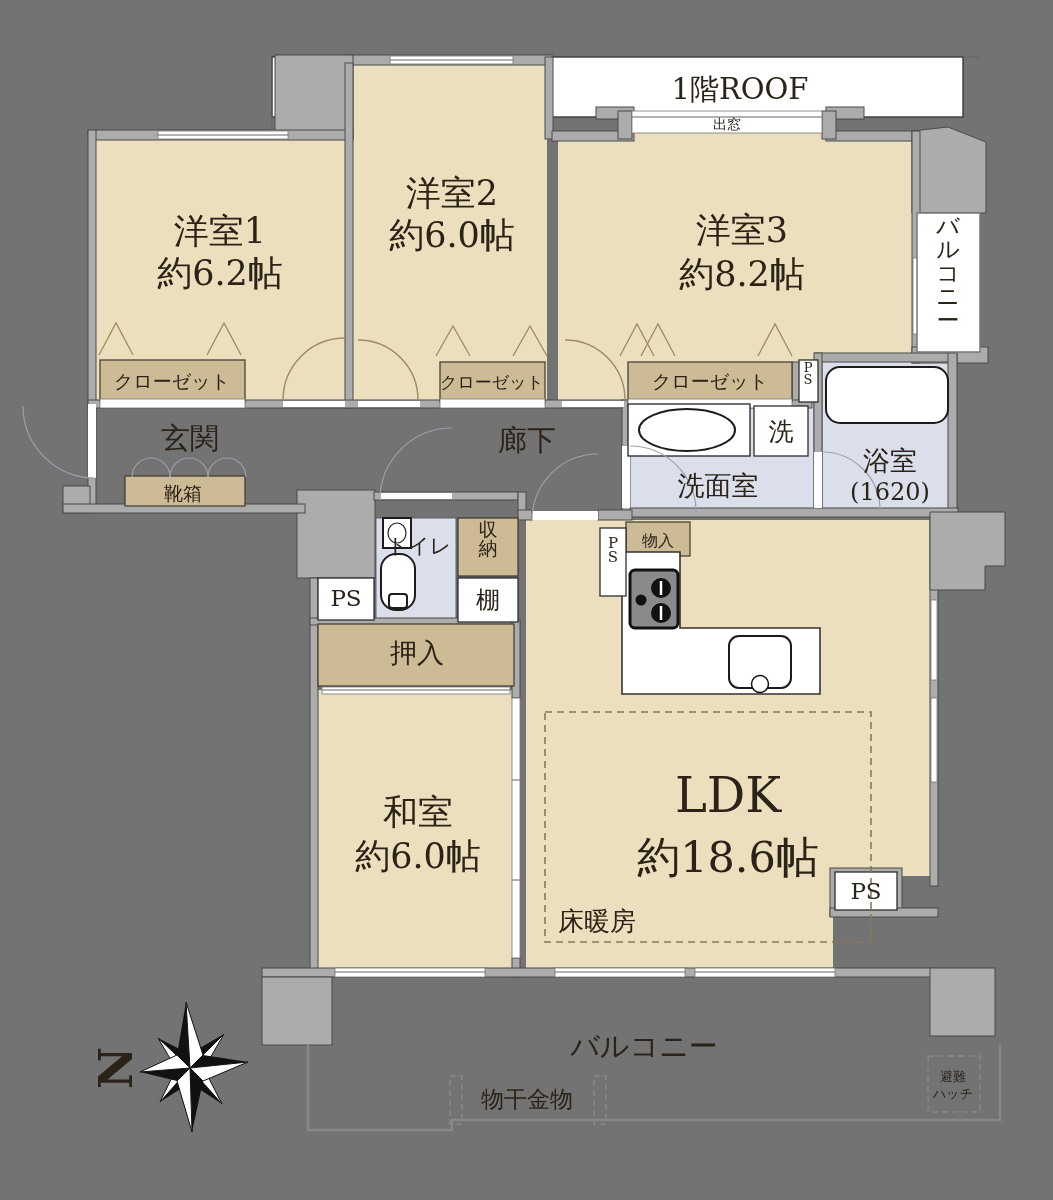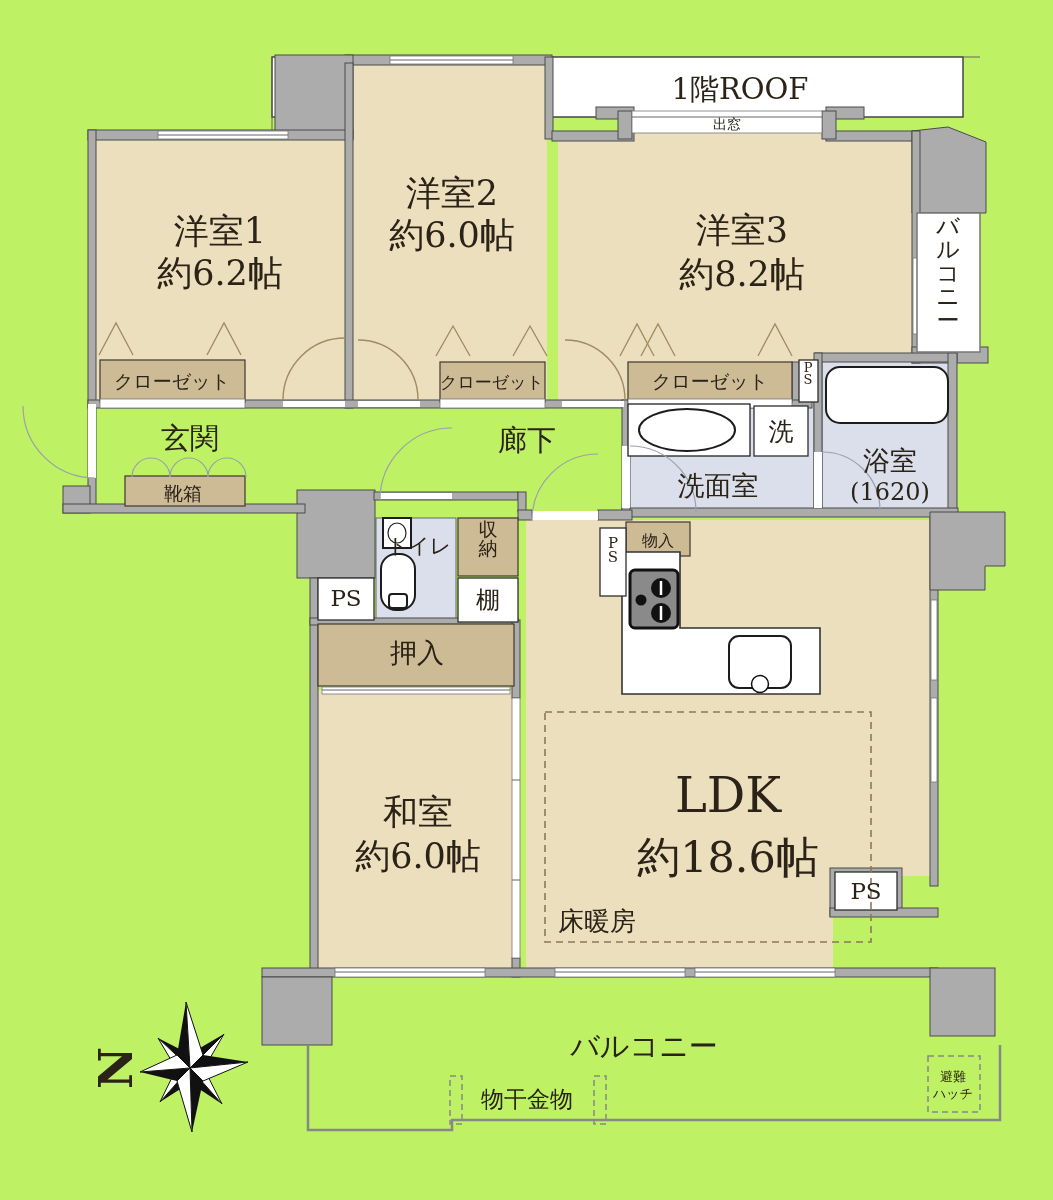--- a/index.html
+++ b/index.html
@@ -1,16 +1,16 @@
 <!DOCTYPE html>
 <html><head>
 <meta charset="utf-8">
 <style>
   html,body{margin:0;padding:0;background:#fff;}
-  .stage{position:relative;width:1053px;height:1200px;background:#bef264;overflow:hidden;}
+  .stage{position:relative;width:1053px;height:1200px;background:#737373;overflow:hidden;}
   svg{position:absolute;left:0;top:0;}
   .lbl{font-family:"DejaVu Serif","Liberation Serif",serif;fill:#2b2318;}
   .mid{text-anchor:middle;}
   .wall{fill:#acacac;stroke:#4a4a4a;stroke-width:1;}
   .roomfill{fill:#ebdfbd;}
   .tan{fill:#cdbb96;stroke:#3c382e;stroke-width:1.2;}
   .wet{fill:#dbdfeb;stroke:#5a5a66;stroke-width:0.9;}
   .whitebox{fill:#ffffff;stroke:#2e2e2e;stroke-width:1.3;}
   .win{fill:#ffffff;stroke:#777;stroke-width:0.8;}
   .fix{fill:#ffffff;stroke:#1c1c1c;stroke-width:2;}

